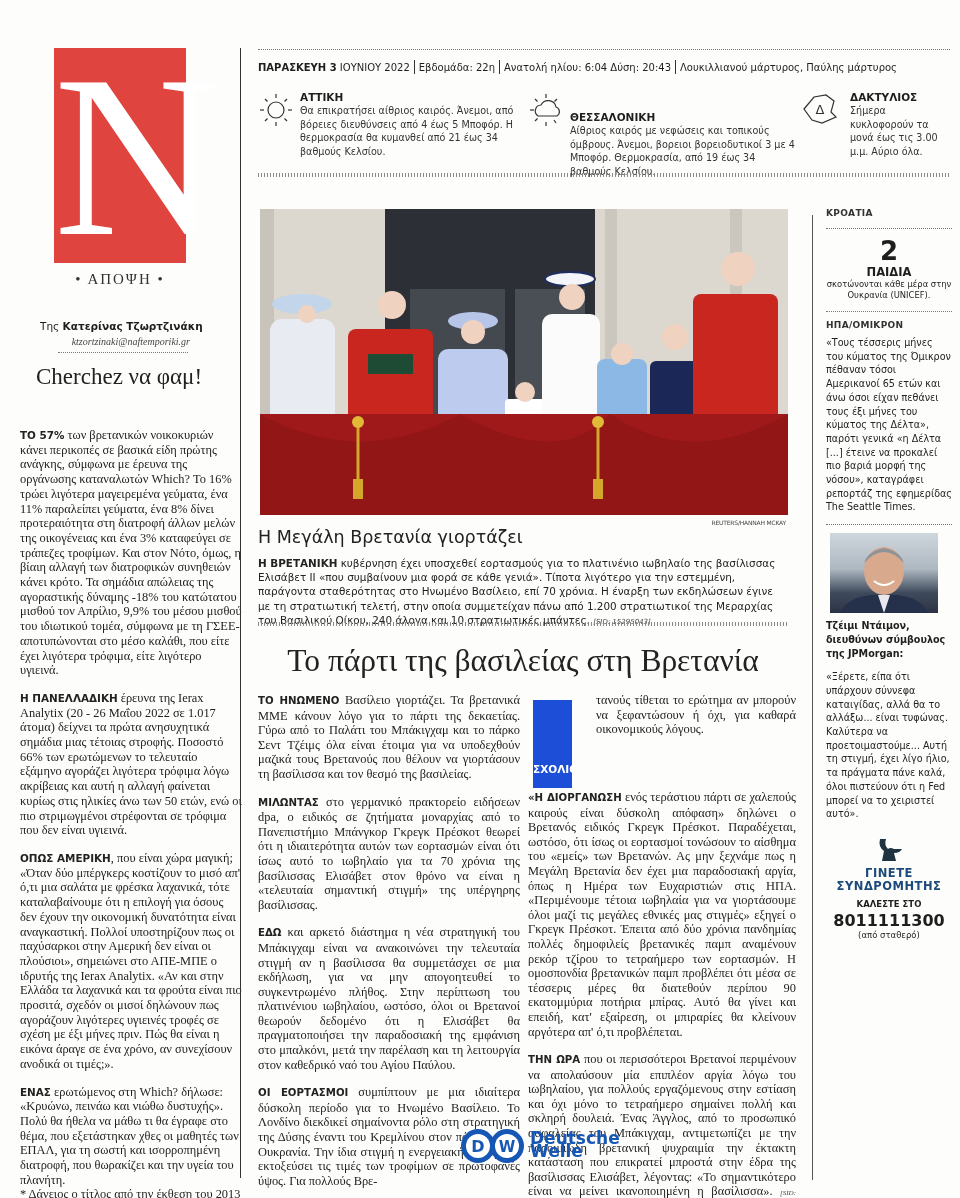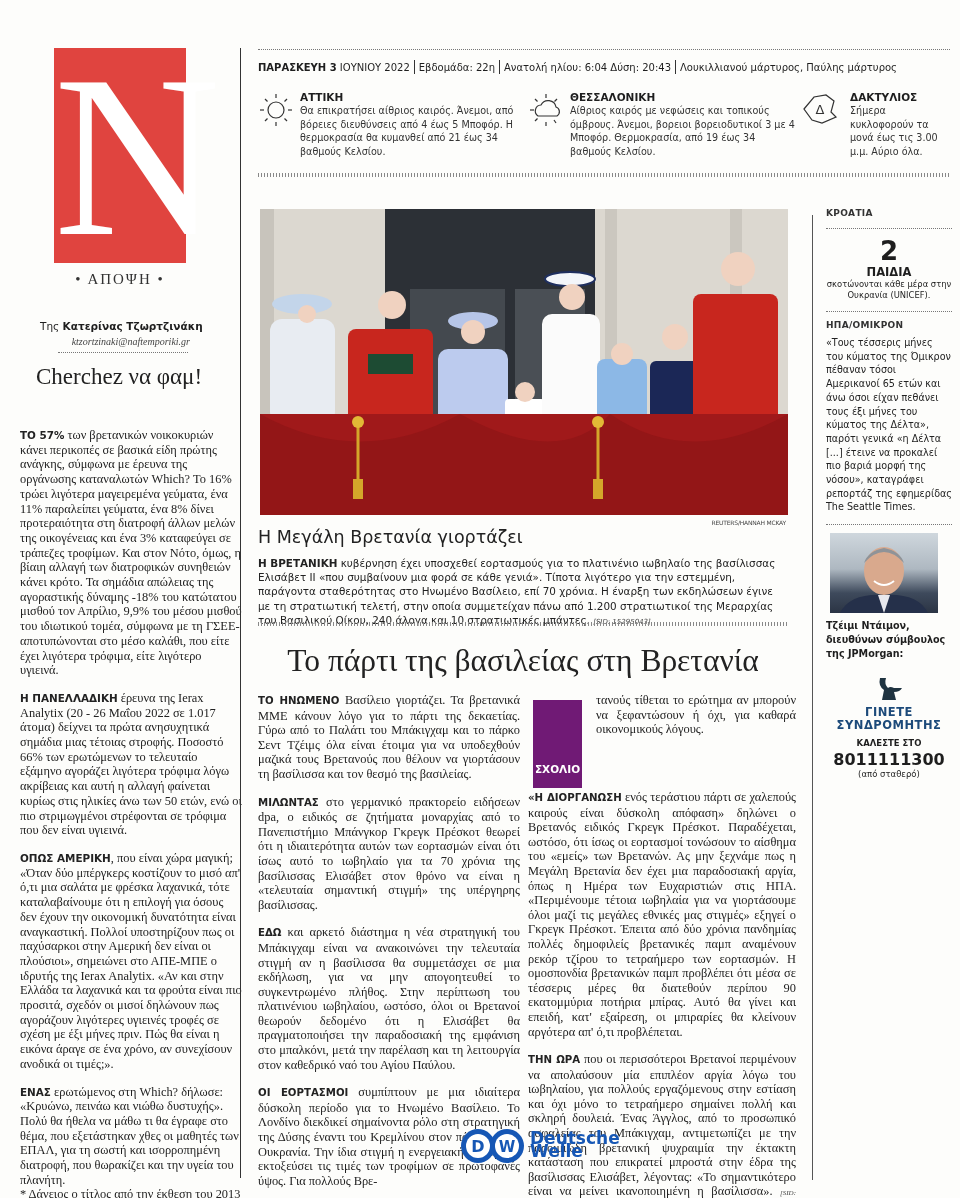--- a/index.html
+++ b/index.html
@@ -31,41 +31,41 @@
 
   
   #top-dots { left: 258px; top: 49px; width: 692px; }
   #dateline { left: 258px; top: 60px; width: 700px; font-size: 10px; white-space: nowrap; }
   #dateline .sep { display: inline-block; width: 1px; height: 14px; background: #333; vertical-align: -3px; margin: 0 4px; }
   #dateline b { font-weight: bold; }
   .wx { top: 91px; }
   .wx .title { font-family: "DejaVu Sans", sans-serif; font-weight: bold; font-size: 10.5px; line-height: 13px; }
   .wx .txt { font-family: "DejaVu Sans", sans-serif; font-size: 9.6px; line-height: 13.6px; color: #333; }
   #wx-attiki { left: 300px; width: 230px; }
-  #wx-thess { left: 570px; width: 225px; }
+  #wx-thess { left: 570px; width: 225px; margin-top: 20px; }
   #wx-daktylios { left: 850px; width: 100px; }
   #header-dash { left: 258px; top: 173px; width: 692px; }
 
   
   #photo { left: 260px; top: 209px; width: 528px; height: 306px; overflow: hidden; background: #d9d6cf; }
   #credit { left: 690px; top: 519px; width: 96px; text-align: right; font-size: 6px; color: #444; font-family: "DejaVu Sans", sans-serif; letter-spacing: -0.2px; }
   #photo-title { left: 258px; top: 527px; width: 530px; font-size: 17.5px; font-family: "DejaVu Sans", sans-serif; color: #222; }
   #photo-caption { left: 258px; top: 556px; width: 530px; font-size: 10.4px; line-height: 14.2px; color: #222; }
   #photo-caption .lead { font-weight: bold; }
   #caption-dash { left: 258px; top: 622px; width: 530px; }
 
   
   #art-title { left: 258px; top: 643px; width: 530px; text-align: center; font-size: 31.5px; color: #222; }
   #art-col1 { left: 258px; top: 693px; width: 262px; }
   #art-col2-top { left: 596px; top: 693px; width: 200px; }
   #art-col2 { left: 528px; top: 790px; width: 268px; }
   .art-text { font-size: 12.4px; line-height: 14.6px; text-align: justify; color: #222; }
   .art-text p { margin-bottom: 13px; }
   .art-text .lead { font-family: "DejaVu Sans", sans-serif; font-weight: bold; font-size: 10.2px; }
-  #scholio { left: 533px; top: 700px; width: 49px; height: 88px; background: #701a75; }
+  #scholio { left: 533px; top: 700px; width: 39px; height: 88px; background: #1d4ed8; }
   #scholio span { position: absolute; left: 0; right: 0; bottom: 13px; text-align: center; color: #fff; font-family: "DejaVu Sans", sans-serif; font-weight: bold; font-size: 10.5px; }
 
   
   #dw-logo { left: 460px; top: 1128px; width: 140px; height: 36px; }
   #dw-text { position: absolute; left: 70px; top: 4px; color: #1657b5; font-family: "DejaVu Sans", sans-serif; font-weight: bold; font-size: 17px; line-height: 12.5px; }
 
   #right-vrule { left: 812px; top: 215px; height: 965px; }
 
   
   #right-col { left: 826px; top: 208px; width: 126px; font-family: "DejaVu Sans", sans-serif; }
@@ -269,20 +269,21 @@
     <div id="dimon-photo">
       <svg width="108" height="80" viewBox="0 0 108 80">
         <ellipse cx="54" cy="38" rx="20" ry="24" fill="#d9a98d"></ellipse>
         <path d="M34 30 Q54 8 74 30 Q70 18 54 15 Q38 18 34 30 Z" fill="#8f9398"></path>
         <path d="M44 48 Q54 56 64 48" stroke="#fff" stroke-width="2" fill="none"></path>
         <path d="M10 80 Q20 60 54 62 Q88 60 98 80 Z" fill="#25304a"></path>
         <path d="M48 62 L54 80 L60 62 Z" fill="#e8e8ee"></path>
       </svg>
     </div>
     <div class="rc-name">Τζέιμι Ντάιμον, διευθύνων σύμβουλος της JPMorgan:</div>
+    <div class="rc-text" style="margin-top:10px">«Ξέρετε, είπα ότι υπάρχουν σύννεφα καταιγίδας, αλλά θα το αλλάξω... είναι τυφώνας. Καλύτερα να προετοιμαστούμε... Αυτή τη στιγμή, έχει λίγο ήλιο, τα πράγματα πάνε καλά, όλοι πιστεύουν ότι η Fed μπορεί να το χειριστεί αυτό».</div>
   </div>
   <div id="subscribe">
     <svg width="30" height="26" viewBox="0 0 30 26">
       <path d="M6 2 Q4 10 10 14 L8 24 L22 24 L20 16 Q26 16 28 12 L20 12 Q16 10 14 12 Q10 8 12 2 Z" fill="#1f3340"></path>
     </svg>
     <div class="s1">ΓΙΝΕΤΕ</div>
     <div class="s1">ΣΥΝΔΡΟΜΗΤΗΣ</div>
     <div class="s2">ΚΑΛΕΣΤΕ ΣΤΟ</div>
     <div class="s3">8011111300</div>
     <div class="s4">(από σταθερό)</div>

